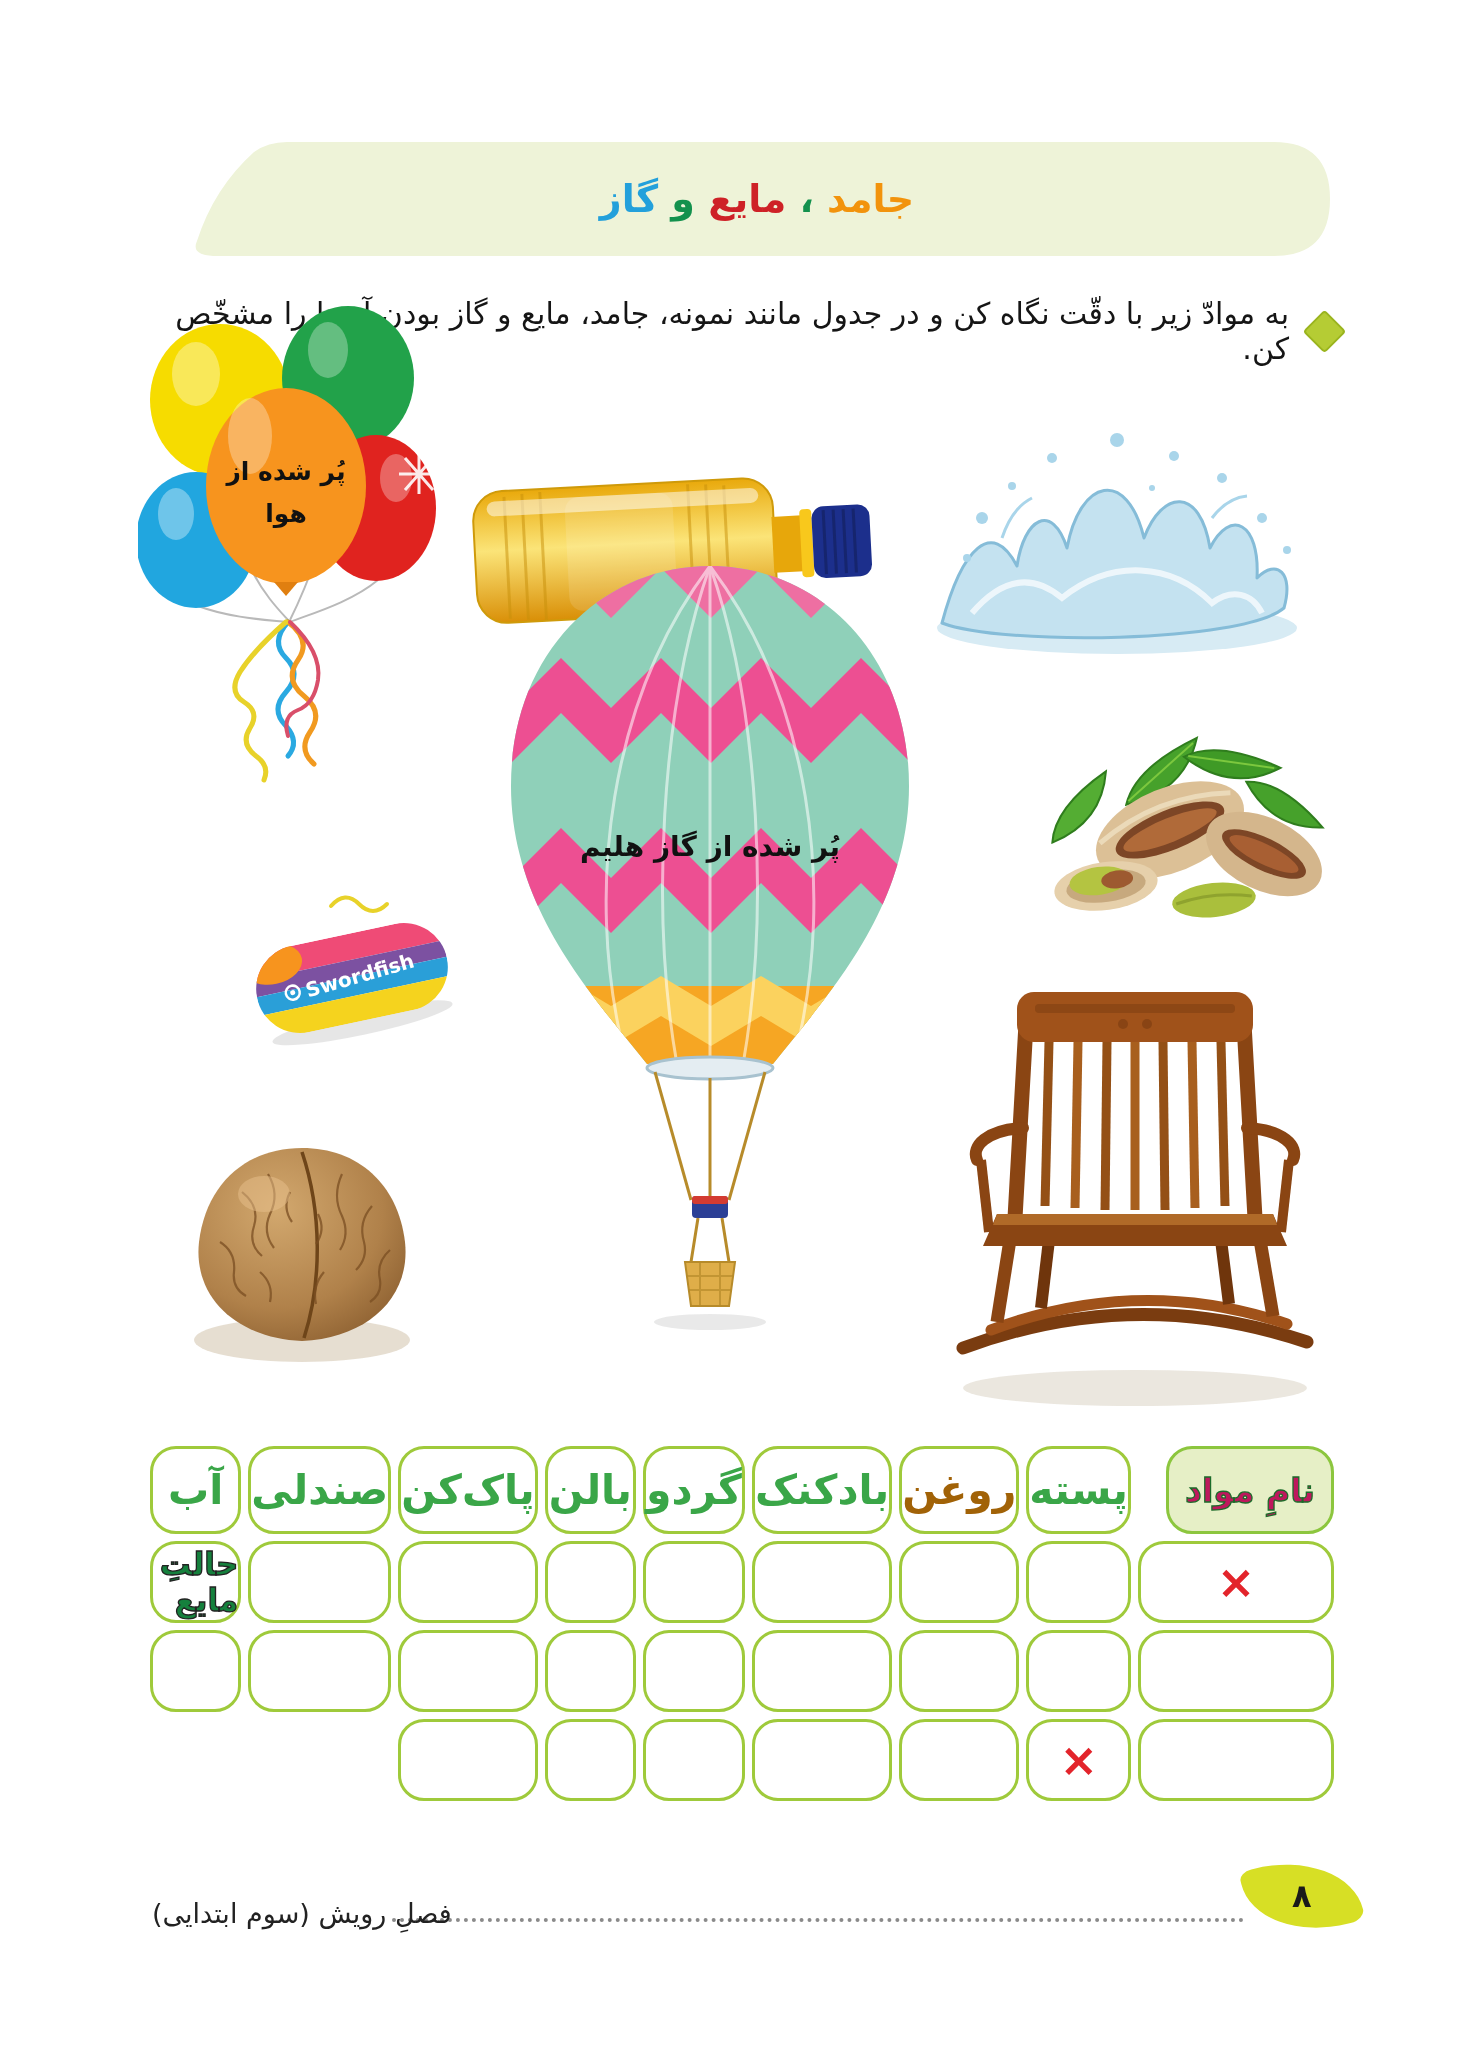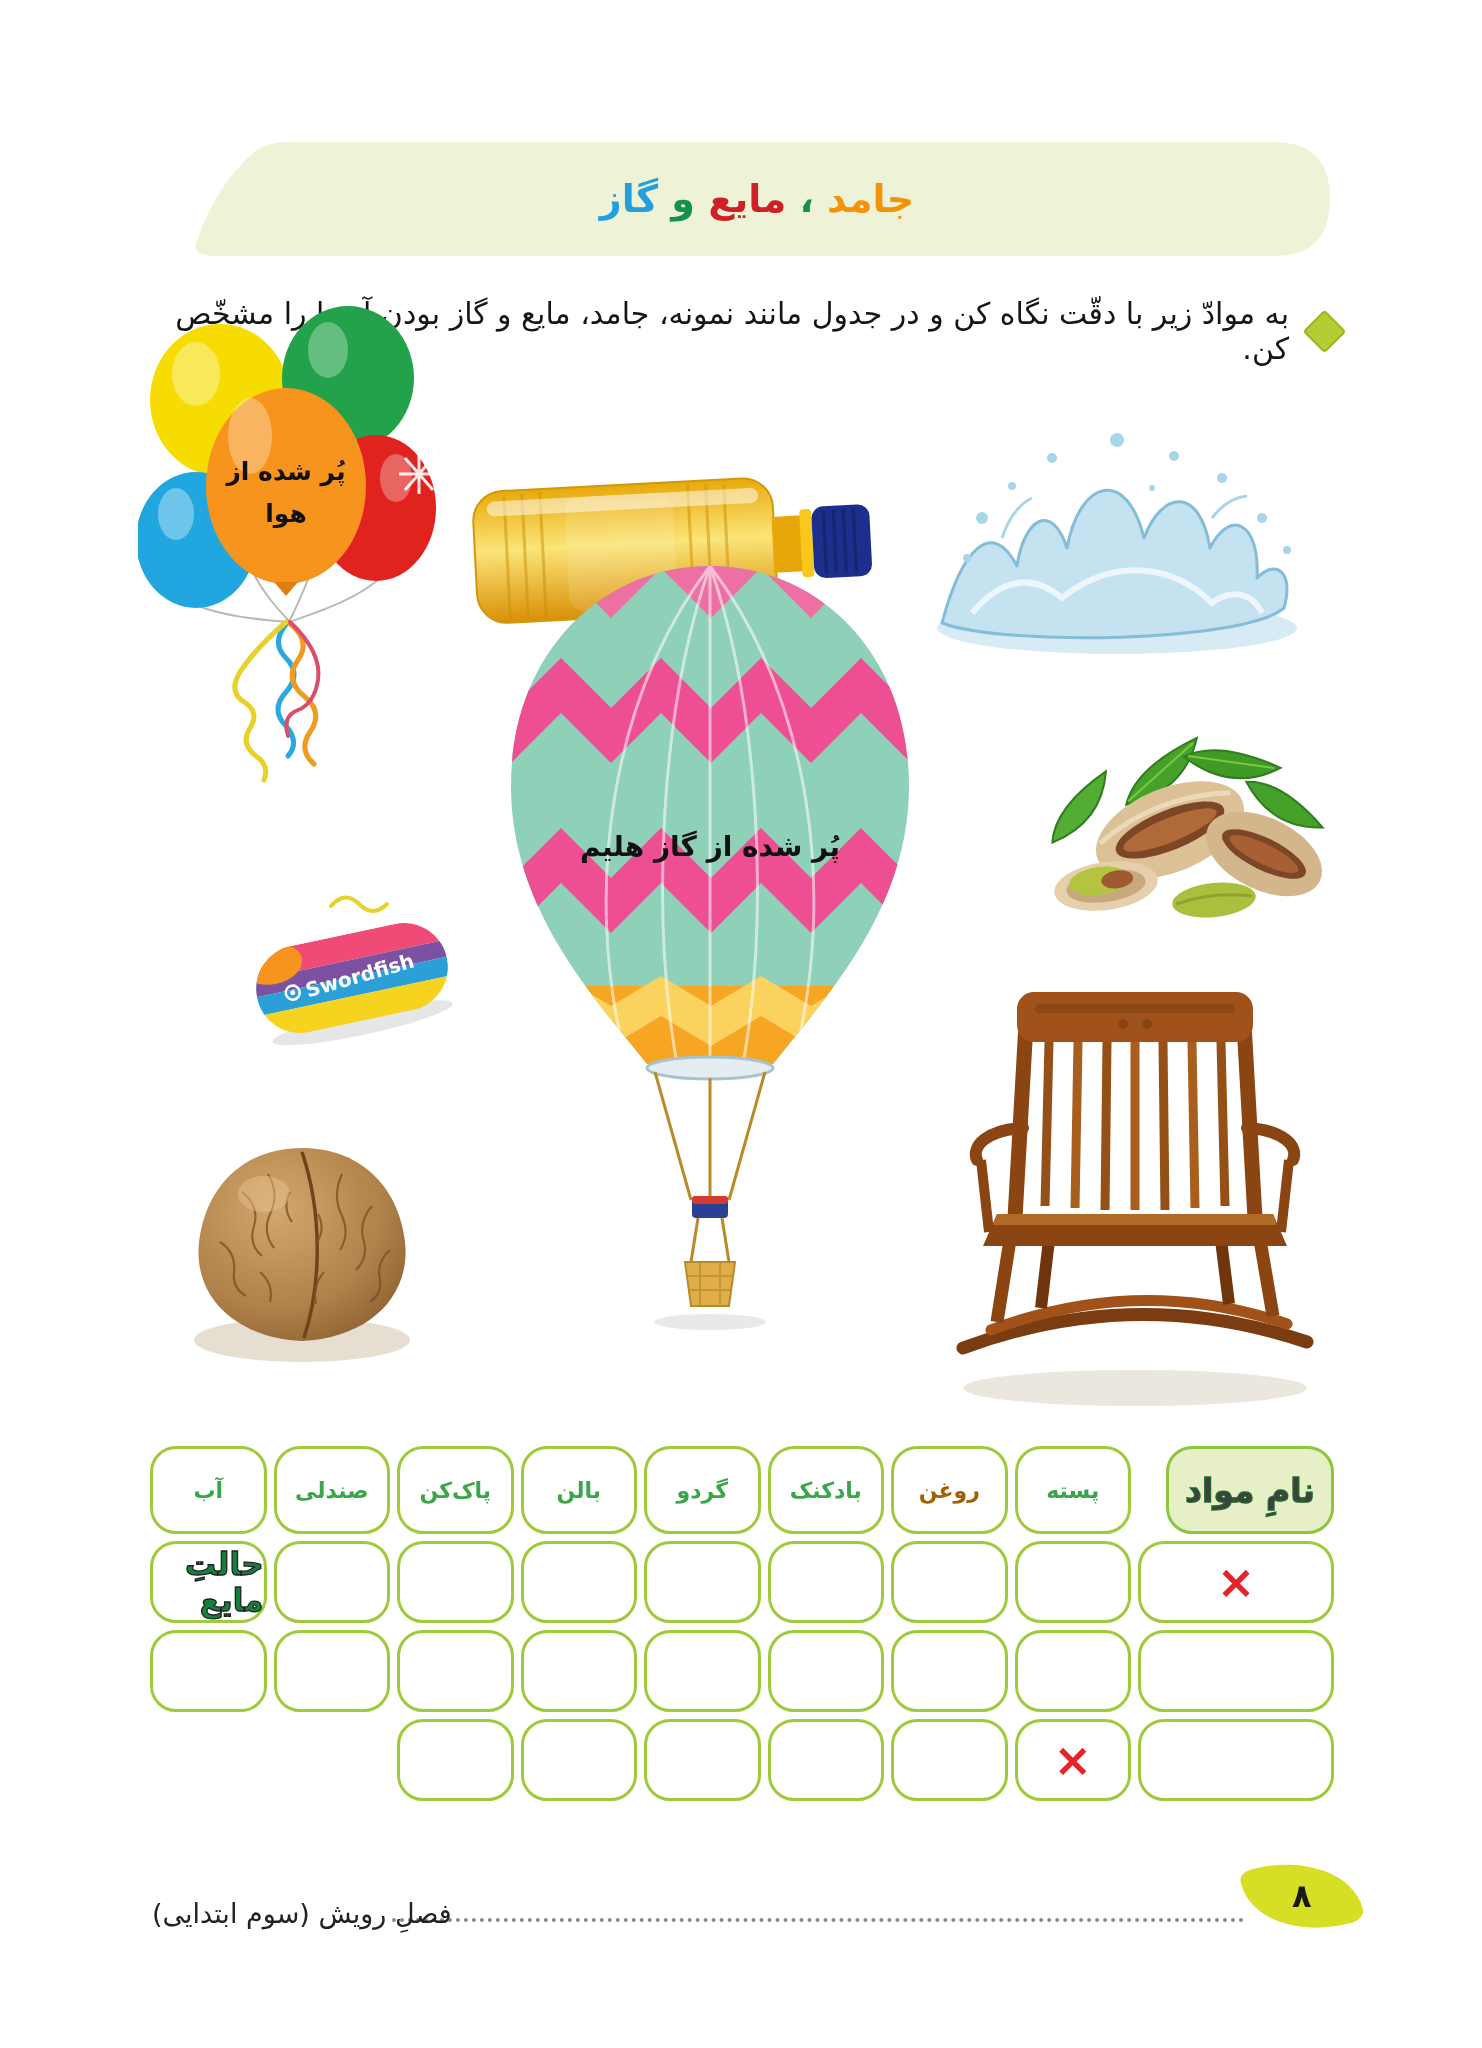--- a/index.html
+++ b/index.html
@@ -26,21 +26,21 @@
   svg text.fa-label{font-family:"DejaVu Sans",sans-serif;font-weight:bold;fill:#111;}
 
   
   .states-table{position:absolute;left:150px;top:1446px;width:1184px;
     display:grid;direction:rtl;grid-template-columns:196px repeat(8,1fr);
     grid-template-rows:88px 82px 82px 82px;gap:7px;}
   .cell{border:3.5px solid #9fca3b;border-radius:26px;background:#ffffff;
     display:flex;align-items:center;justify-content:center;}
   .cell.name-head{background:#e6efc6;border-color:#8cc63e;
     font-size:33px;font-weight:bold;-webkit-text-stroke:1.3px #1c6b2a;}
-  .cell.col-head{font-size:22px;font-weight:bold;}
+  .cell.col-head{font-size:41px;font-weight:bold;}
   .cell.row-head{font-size:31px;font-weight:bold;-webkit-text-stroke:1.3px #222;}
   .cell .xmark{font-size:46px;font-weight:bold;line-height:1;}
 
   
   .footer-line{position:absolute;left:392px;top:1880px;width:852px;height:38px;
     border-bottom:4px dotted #8a8a8a;}
   .footer-label{position:absolute;left:152px;top:1898px;direction:rtl;
     font-size:27px;color:#222;}
   .page-leaf{position:absolute;left:1246px;top:1858px;width:112px;height:76px;
     background:#d7df25;border-radius:12% 88% 14% 86%;transform:rotate(-14deg);
@@ -304,21 +304,21 @@
       <path d="M312 150 C 348 152 364 168 358 182" stroke="#8a4513" stroke-width="12" fill="none" stroke-linecap="round"></path>
       <line x1="46" y1="182" x2="54" y2="254" stroke="#8a4513" stroke-width="10"></line>
       <line x1="354" y1="182" x2="346" y2="254" stroke="#8a4513" stroke-width="10"></line>
       <path d="M62 236 L338 236 L352 268 L48 268 Z" fill="#8a4513"></path>
       <path d="M62 236 L338 236 L342 247 L58 247 Z" fill="#b06a28"></path>
     </svg>
   </div>
 
   <div class="states-table">
 
-    <div class="cell name-head" style="color: #404040; margin-left: 28px;">نامِ مواد</div>
+    <div class="cell name-head" style="color: #be185d; margin-left: 28px;">نامِ مواد</div>
     <div class="cell col-head" style="color: rgb(58, 166, 72);">پسته</div>
     <div class="cell col-head" style="color: #a16207;">روغن</div>
     <div class="cell col-head" style="color: rgb(58, 166, 72);">بادکنک</div>
     <div class="cell col-head" style="color: rgb(58, 166, 72);">گردو</div>
     <div class="cell col-head" style="color: rgb(58, 166, 72);">بالن</div>
     <div class="cell col-head" style="color: rgb(58, 166, 72);">پاک‌کن</div>
     <div class="cell col-head" style="color: rgb(58, 166, 72);">صندلی</div>
     <div class="cell col-head" style="color: rgb(58, 166, 72);">آب</div>
 
     <div class="cell">

